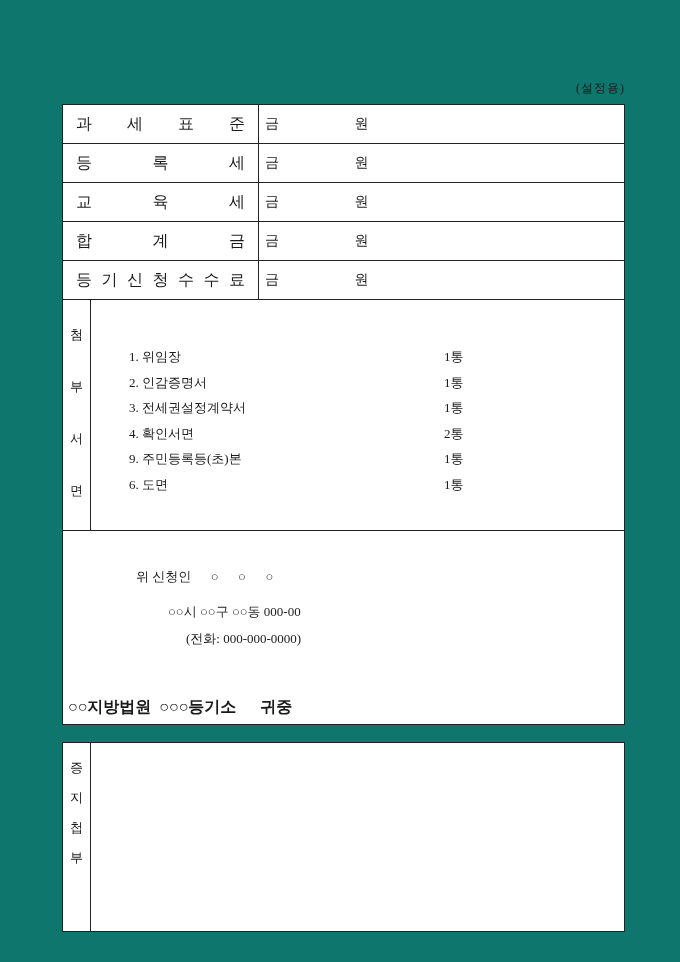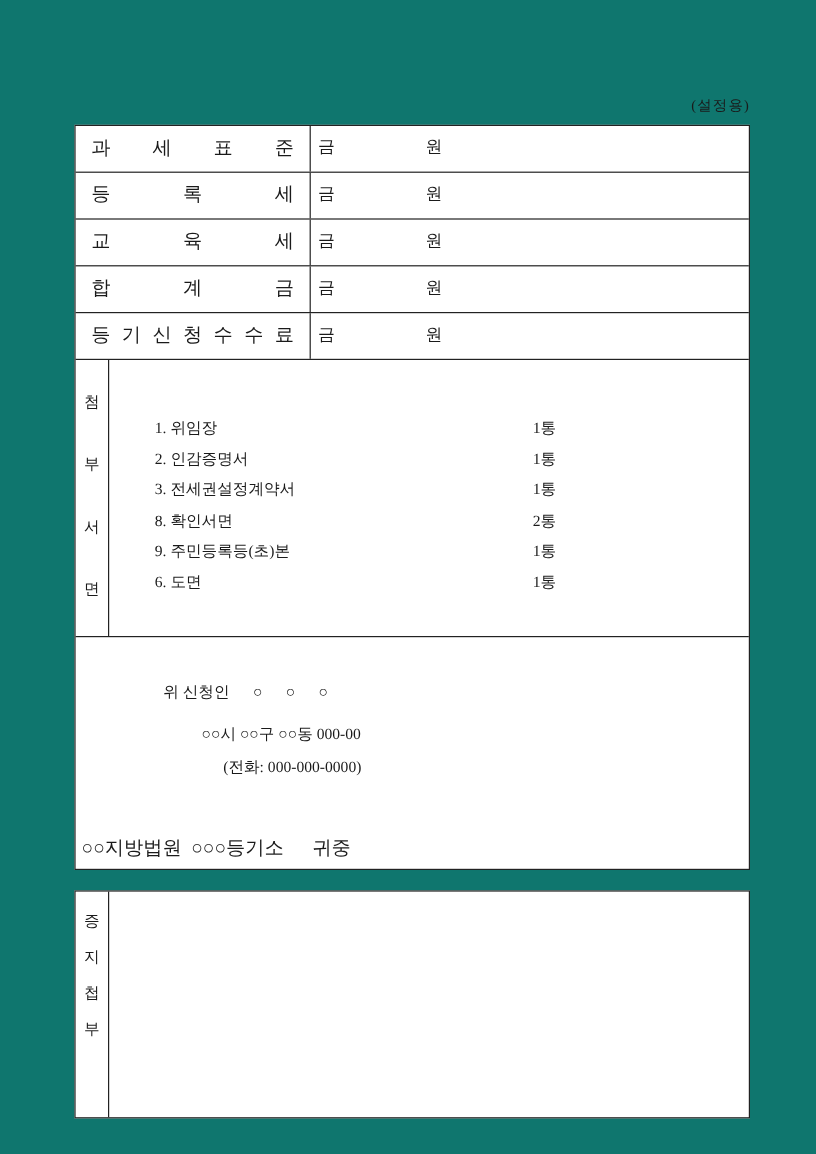--- a/index.html
+++ b/index.html
@@ -34,21 +34,21 @@
   }
   .attach-list { flex:1; padding:44px 0 0 38px; box-sizing:border-box; }
   .attach-item { display:flex; font-size:13px; line-height:25.5px; }
   .attach-name { width:315px; }
   .attach-count { }
 
   .sign-row { position:relative; height:193px; font-size:13px; }
   .sign-applicant { position:absolute; top:37px; left:73px; white-space:pre; }
   .sign-address   { position:absolute; top:72px; left:105px; white-space:pre; }
   .sign-phone     { position:absolute; top:99px; left:123px; white-space:pre; }
-  .sign-court     { position:absolute; top:166px; left:5px; font-size:16px; font-weight:normal; white-space:pre; }
+  .sign-court     { position:absolute; top:166px; left:5px; font-size:16px; font-weight:bold; white-space:pre; }
 
   
   .stamp-box {
     position:absolute; left:62px; top:742px; width:561px; height:188px;
     border:1px solid #222; display:flex; box-sizing:content-box; background:#fff;
   }
   .stamp-col {
     justify-content:flex-start; gap:12px; padding:16px 0 0;
   }
   .stamp-area { flex:1; }
@@ -116,21 +116,21 @@
         </div>
         <div class="attach-item">
           <span class="attach-name">2. 인감증명서</span>
           <span class="attach-count">1통</span>
         </div>
         <div class="attach-item">
           <span class="attach-name">3. 전세권설정계약서</span>
           <span class="attach-count">1통</span>
         </div>
         <div class="attach-item">
-          <span class="attach-name">8. 확인서면</span>
+          <span class="attach-name">4. 확인서면</span>
           <span class="attach-count">2통</span>
         </div>
         <div class="attach-item">
           <span class="attach-name">9. 주민등록등(초)본</span>
           <span class="attach-count">1통</span>
         </div>
         <div class="attach-item">
           <span class="attach-name">6. 도면</span>
           <span class="attach-count">1통</span>
         </div>

